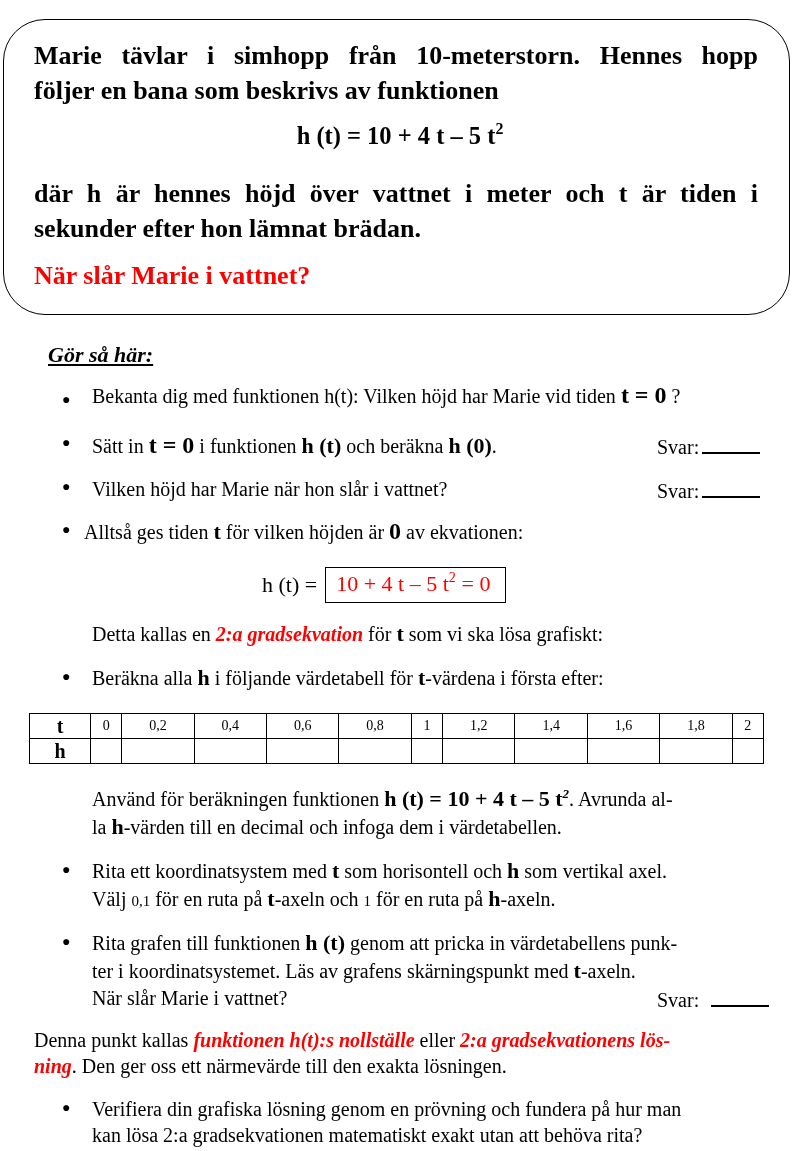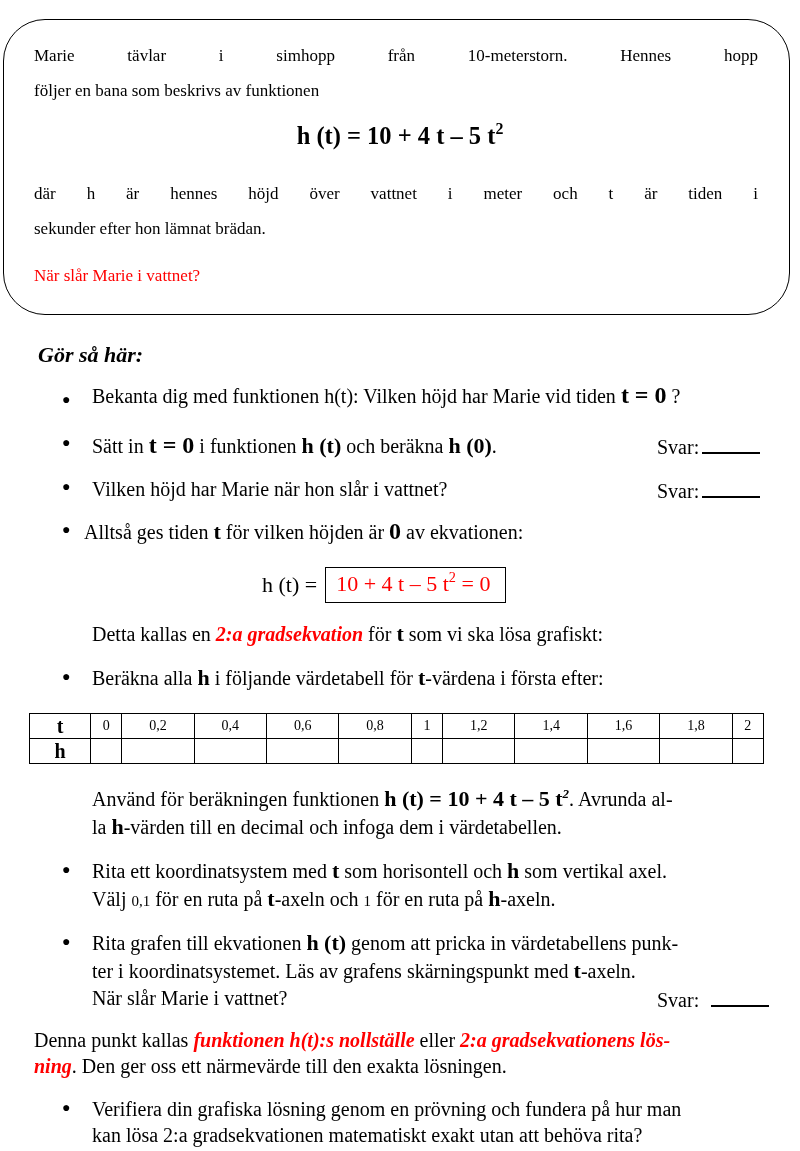--- a/index.html
+++ b/index.html
@@ -3,33 +3,33 @@
 <meta charset="utf-8">
 <style>
   html, body { margin:0; padding:0; background:#ffffff; }
   body { width:800px; height:1151px; position:relative; overflow:hidden;
          font-family:"Liberation Serif", serif; color:#000; }
   .red { color:#ff0000; }
   b, .b { font-weight:bold;font-style:italic; }
 
   .problem-box { position:absolute; left:3px; top:19px; width:787px; height:296px;
                  border:1.5px solid #000; border-radius:42px; box-sizing:border-box; }
-  .pb-text { position:absolute; left:34px; width:724px; font-weight:normal; font-size:17px;
+  .pb-text { position:absolute; left:34px; width:724px; font-weight:bold; font-size:26px;
              line-height:35px; text-align:justify; text-align-last:left; }
   .pb-line1 { top:38px; text-align-last:justify; }
   .pb-line2 { top:73px; }
   .pb-formula { position:absolute; left:0; width:800px; top:122px; text-align:center;
                 font-weight:bold; font-size:24.5px; }
   .pb-desc1 { top:176px; text-align-last:justify; }
   .pb-desc2 { top:211px; }
   .pb-question { top:258px; }
   sup { font-size:65%; vertical-align:0.6em; line-height:0; }
 
-  .heading { position:absolute; left:38px; top:342px; font-size:22px; font-weight:bold;
-             font-style:italic; }
+  .heading { position:absolute; left:48px; top:342px; font-size:22px; font-weight:bold;
+             font-style:italic; text-decoration:underline; }
 
   .line { position:absolute; font-size:20px; line-height:26px; white-space:nowrap; }
   .bullet { position:absolute; left:62px; font-size:14px; }
   .big { font-size:24px; font-weight:bold; }
   .mid { font-size:22px; font-weight:bold; }
   .svar { position:absolute; font-size:20px; }
   .blank { display:inline-block; width:58px; border-bottom:2px solid #000; height:20px; vertical-align:baseline; margin-left:3px; }
 
   .eq-wrap { position:absolute; top:567px; left:262px; font-size:22px; font-weight:normal; display:flex; align-items:center; }
   .eq-box { border:1.5px solid #000; padding:3px 15px 5px 10px; margin-left:8px;text-align:right; }
@@ -109,21 +109,21 @@
   </table>
 
 <div class="line" style="left:92px; top:786px"><span>Använd för beräkningen funktionen </span><span class="mid">h (t) = 10 + 4 t – 5 t</span><sup class="b">2</sup><span>. Avrunda al-</span></div>
 <div class="line" style="left:92px; top:814px"><span>la </span><span class="mid">h</span><span>-värden till en decimal och infoga dem i värdetabellen.</span></div>
 
 <span class="bullet" style="top:862px">●</span>
 <div class="line" style="left:92px; top:858px"><span>Rita ett koordinatsystem med </span><span class="mid">t</span><span> som horisontell och </span><span class="mid">h</span><span> som vertikal axel.</span></div>
 <div class="line" style="left:92px; top:886px"><span>Välj </span><span style="font-size:15px">0,1</span><span> för en ruta på </span><span class="mid">t</span><span>-axeln och </span><span style="font-size:15px">1</span><span> för en ruta på </span><span class="mid">h</span><span>-axeln.</span></div>
 
 <span class="bullet" style="top:934px">●</span>
-<div class="line" style="left:92px; top:930px"><span>Rita grafen till ekvationen </span><span class="mid">h (t)</span><span> genom att pricka in värdetabellens punk-</span></div>
+<div class="line" style="left:92px; top:930px"><span>Rita grafen till funktionen </span><span class="mid">h (t)</span><span> genom att pricka in värdetabellens punk-</span></div>
 <div class="line" style="left:92px; top:958px"><span>ter i koordinatsystemet. Läs av grafens skärningspunkt med </span><span class="mid">t</span><span>-axeln.</span></div>
 <div class="line" style="left:92px; top:985px">När slår Marie i vattnet?</div>
 <div class="svar" style="left:657px; top:985px"><span>Svar:</span><span class="blank" style="margin-left:12px"></span></div>
 
 <div class="line" style="left:34px; top:1027px"><span>Denna punkt kallas </span><span class="red b">funktionen h(t):s nollställe</span><span> eller </span><span class="red b">2:a gradsekvationens lös-</span></div>
 <div class="line" style="left:34px; top:1053px"><span class="red b">ning</span><span>. Den ger oss ett närmevärde till den exakta lösningen.</span></div>
 
 <span class="bullet" style="top:1100px">●</span>
 <div class="line" style="left:92px; top:1096px">Verifiera din grafiska lösning genom en prövning och fundera på hur man</div>
 <div class="line" style="left:92px; top:1122px">kan lösa 2:a gradsekvationen matematiskt exakt utan att behöva rita?</div>

